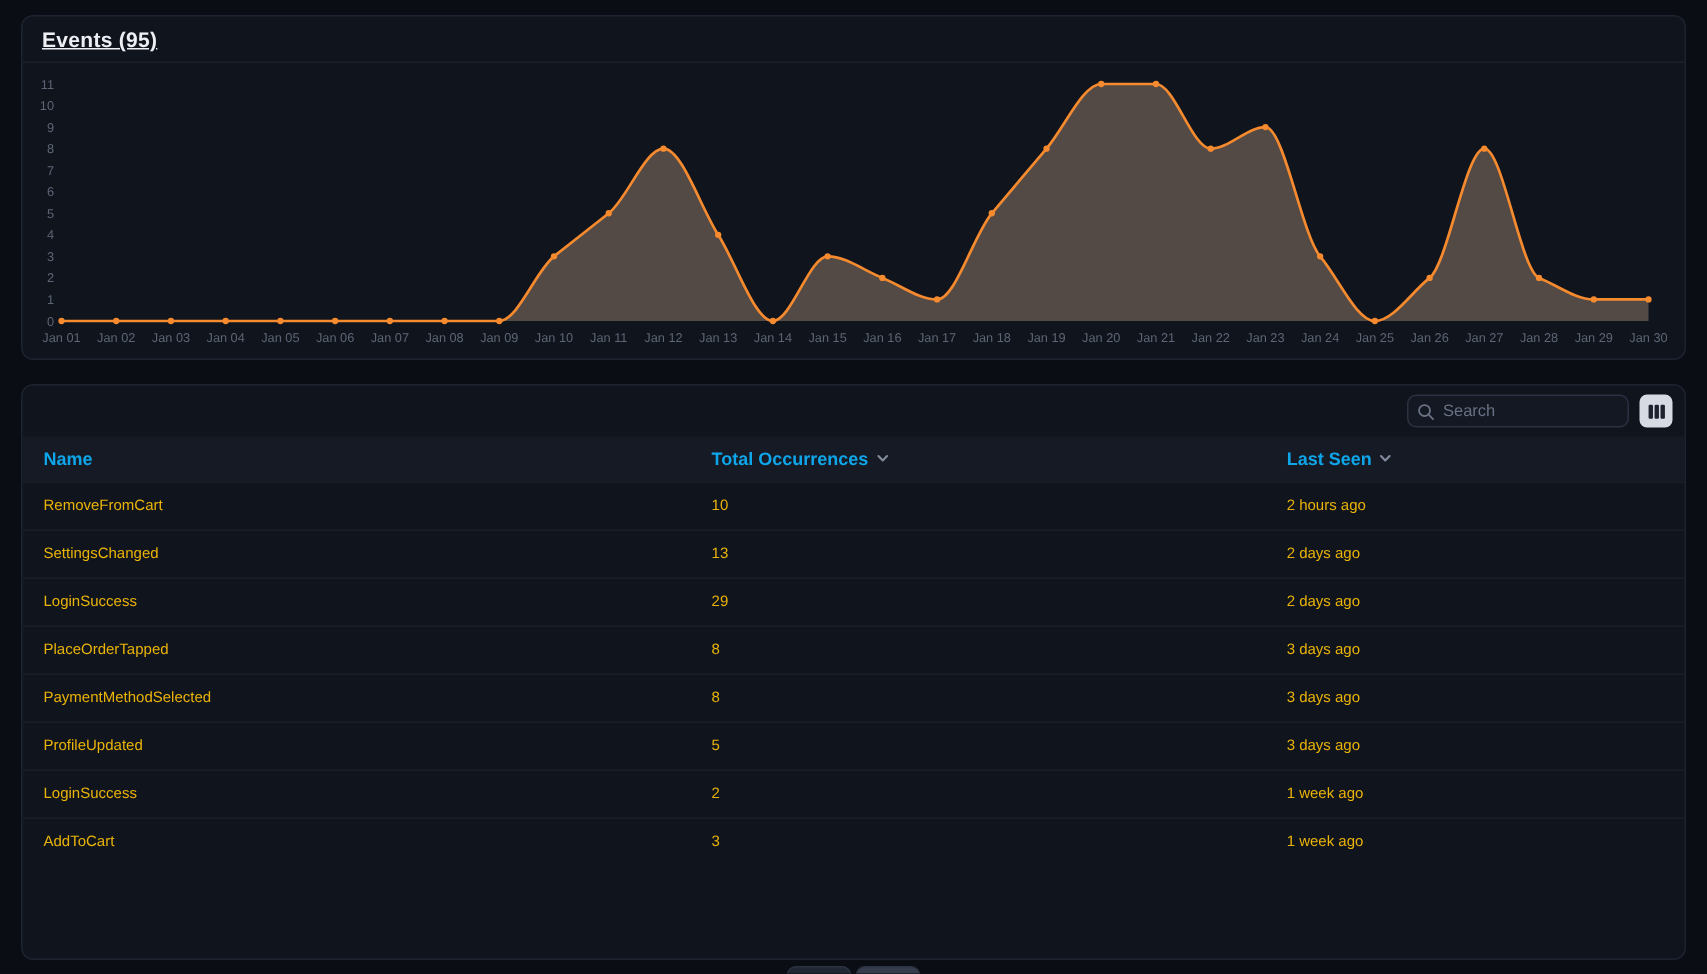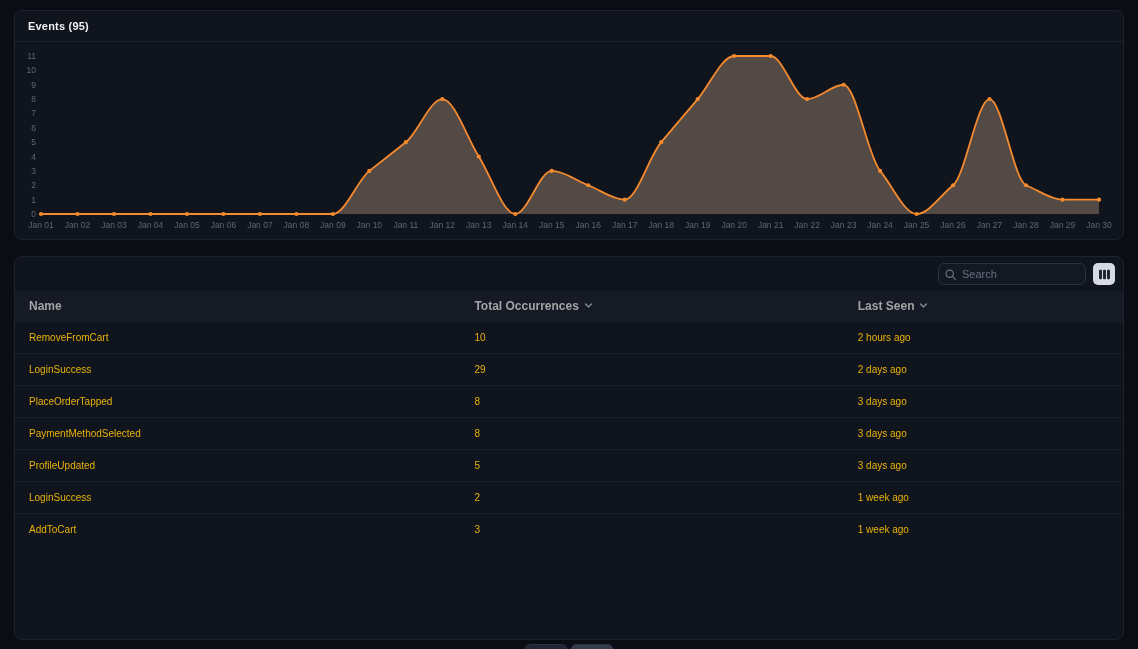--- a/index.html
+++ b/index.html
@@ -14,21 +14,21 @@
     position:absolute; left:14px; width:1110px;
     background:#10141d; border:1px solid #1d2230; border-radius:8px;
   }
   .events-panel { top:10px; height:230px; }
   .table-panel  { top:256px; height:384px; overflow:hidden; }
 
   .panel-header {
     height:31px; display:flex; align-items:center; padding:0 13px;
     border-bottom:1px solid #1c212e;
   }
-  .panel-title { font-size:11px; font-weight:700; color:#edeff4; letter-spacing:.2px; }
+  .panel-title { font-size:14px; font-weight:700; color:#edeff4; letter-spacing:.2px;text-decoration:underline; }
 
   .chart { display:block; width:1106px; height:196px; }
   .tick { font-size:8.5px; fill:#5d6574; font-family:"Liberation Sans", sans-serif; }
 
   .toolbar {
     height:34px; display:flex; align-items:center; justify-content:flex-end;
     gap:7px; padding:0 8px;
   }
   .search-box { position:relative; width:148px; height:22px; }
   .search-icon { position:absolute; left:6px; top:4.5px; width:13px; height:13px; color:#697182; }
@@ -42,21 +42,21 @@
   .columns-button {
     width:22px; height:22px; border:none; border-radius:5px;
     background:#d6dae3; display:flex; align-items:center; justify-content:center;
     cursor:pointer; flex:0 0 auto;
   }
   .columns-button svg { fill:#1d222e; }
 
   .events-table { width:100%; border-collapse:collapse; table-layout:fixed; }
   .events-table th {
     background:#151a25; text-align:left; font-size:12px; font-weight:700;
-    color:#a3a3a3; height:30px; padding:0 14px; cursor:pointer;
+    color:#0ea5e9; height:30px; padding:0 14px; cursor:pointer;
   }
   .col-name  { width:40.2%; }
   .col-total { width:34.6%; }
   .th-inner { display:flex; align-items:center; gap:4px; }
   .sort-chevron { width:11px; height:11px; color:#828a9b; flex:0 0 auto; }
   .events-table td {
     font-size:10px; color:#eab308; height:32px; padding:0 14px;
     border-top:1px solid #191e29; white-space:nowrap; overflow:hidden;
   }
   .events-table tbody tr { cursor:pointer; }
@@ -201,20 +201,25 @@
         </th>
       </tr>
     </thead>
     <tbody id="table-body">
         <tr>
           <td>RemoveFromCart</td>
           <td>10</td>
           <td>2 hours ago</td>
         </tr>
         <tr>
+          <td>SettingsChanged</td>
+          <td>13</td>
+          <td>2 days ago</td>
+        </tr>
+        <tr>
           <td>LoginSuccess</td>
           <td>29</td>
           <td>2 days ago</td>
         </tr>
         <tr>
           <td>PlaceOrderTapped</td>
           <td>8</td>
           <td>3 days ago</td>
         </tr>
         <tr>

